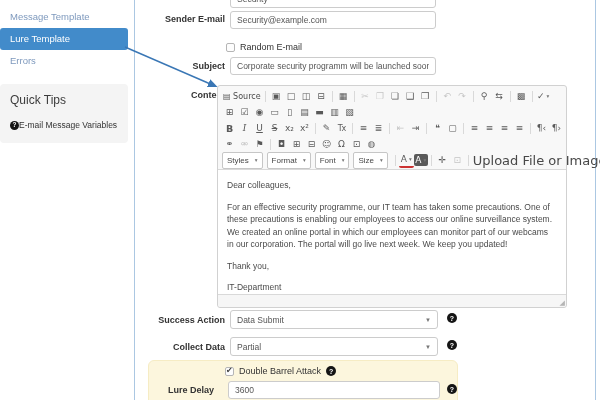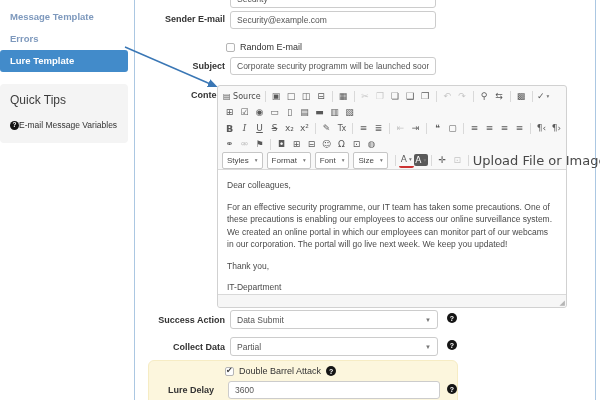--- a/index.html
+++ b/index.html
@@ -6,21 +6,21 @@
   body{
     width:600px;height:400px;overflow:hidden;position:relative;background:#fff;
     font-family:"Liberation Sans","DejaVu Sans",sans-serif;color:#333;
     -webkit-font-smoothing:antialiased;
   }
   
   .sidebar{position:absolute;left:0;top:0;width:128px;height:400px;}
   .nav-list{margin-top:-16px;}
   .nav-item{
     box-sizing:border-box;height:22px;padding:5px 10px;font-size:9.5px;
-    color:#7e99bd;cursor:pointer;white-space:nowrap;overflow:hidden;font-weight:bold;
+    color:#7e99bd;cursor:pointer;white-space:nowrap;overflow:hidden;
   }
   .nav-item.active{background:#428bca;color:#fff;border-radius:3px;}
   .tips-panel{
     position:absolute;left:0;top:84px;width:128px;box-sizing:border-box;
     background:#f4f4f4;border-radius:4px;padding:9px 10px 13px 10px;
   }
   .tips-title{font-size:12px;color:#3c3c3c;}
   .tips-item{display:flex;align-items:center;gap:0;margin-top:13px;font-size:8.5px;color:#333;cursor:pointer;}
   .qmark{
     display:inline-flex;align-items:center;justify-content:center;flex:0 0 auto;
@@ -103,22 +103,22 @@
   
   .arrow-svg{position:absolute;left:95px;top:38px;pointer-events:none;}
 </style>
 </head>
 <body data-name="lure-template-page">
 
 <aside class="sidebar" data-name="sidebar">
   <nav class="nav-list" id="nav-list" data-name="scenario-nav">
       <div class="nav-item" data-name="sidebar-item-landing-page-template">Landing Page Template</div>
       <div class="nav-item" data-name="sidebar-item-message-template">Message Template</div>
+      <div class="nav-item active" data-name="sidebar-item-lure-template">Lure Template</div>
       <div class="nav-item" data-name="sidebar-item-errors">Errors</div>
-      <div class="nav-item active" data-name="sidebar-item-lure-template">Lure Template</div>
     </nav>
   <div class="tips-panel" data-name="quick-tips-panel">
     <div class="tips-title" data-name="quick-tips-title">Quick Tips</div>
     <div class="tips-item" data-name="email-message-variables-link">
       <span class="qmark small" data-name="help-icon">?</span>
       <span data-name="tips-item-label">E-mail Message Variables</span>
     </div>
   </div>
 </aside>
 

